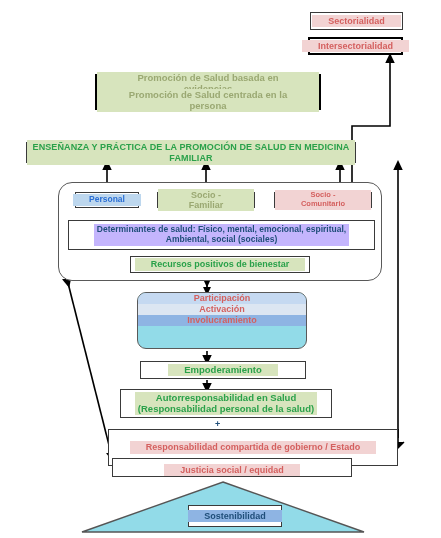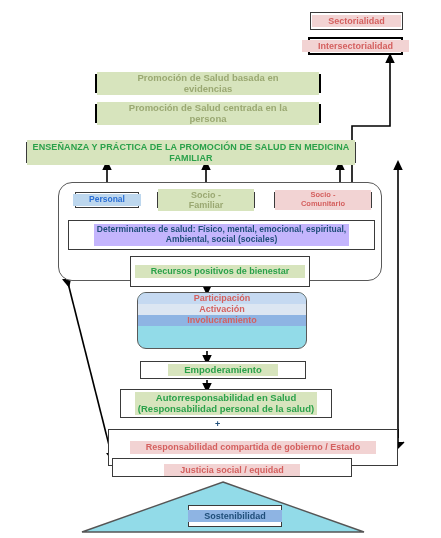--- a/index.html
+++ b/index.html
@@ -22,38 +22,38 @@
   .green  .fill{background:#d7e4bd;color:#2aa14a;}
   .olive  .fill{background:#d7e4bd;color:#9aa872;}
   .blueL  .fill{background:#bdd7ee;color:#2b6fd4;}
   .blueM  .fill{background:#c4b5fd;color:#1f4e79;}
 
   
   #sectorialidad   {left:310px;top:12px;  width:93px; height:18px;  font-size:9px;font-weight:bold;}
   #intersector     {left:308px;top:37px;  width:95px;height:18px;  font-size:9px;font-weight:bold;}
 
   #evidencias      {left:95px; top:74px;  width:226px;height:19px;  font-size:9.5px;font-weight:bold;}
-  #centrada        {left:95px; top:104px; width:226px;height:19px;  font-size:9.5px;font-weight:bold;}
+  #centrada        {left:95px; top:91px; width:226px;height:19px;  font-size:9.5px;font-weight:bold;}
 
   #mainbar         {left:26px; top:142px; width:330px;height:21px;  font-size:9px;font-weight:bold;}
   #mainbar .fill   {padding:2px 4px;letter-spacing:.1px;}
 
   
   #container{position:absolute;left:58px;top:182px;width:324px;height:99px;
              box-sizing:border-box;border:1.5px solid #595959;border-radius:14px;
              background:#ffffff;}
 
   #personal        {left:75px; top:192px; width:64px; height:16px; font-size:8.5px;font-weight:bold;}
   #grupal          {left:157px;top:192px; width:98px; height:16px; font-size:9px;font-weight:bold;}
   #socio           {left:274px;top:192px; width:98px; height:16px; font-size:7.5px;font-weight:bold;}
 
   #determinantes   {left:68px; top:220px; width:307px;height:30px; font-size:8.5px;font-weight:bold;}
   #determinantes .fill{padding:1px 3px;}
 
-  #recursos        {left:130px;top:256px; width:180px;height:31px; font-size:9px;font-weight:bold;}
+  #recursos        {left:130px;top:256px; width:180px;height:17px; font-size:9px;font-weight:bold;}
 
   
   #partbox{position:absolute;left:137px;top:292px;width:170px;height:57px;
            box-sizing:border-box;border:1.5px solid #595959;border-radius:9px;
            background:#92dbe8;overflow:hidden;}
   #partbox .band{width:100%;text-align:center;font-size:9px;font-weight:bold;
                  color:#d4605f;line-height:11px;}
   #partbox .b1{background:#c5d9f1;}
   #partbox .b2{background:#dce6f2;}
   #partbox .b3{background:#8eb4e3;}

